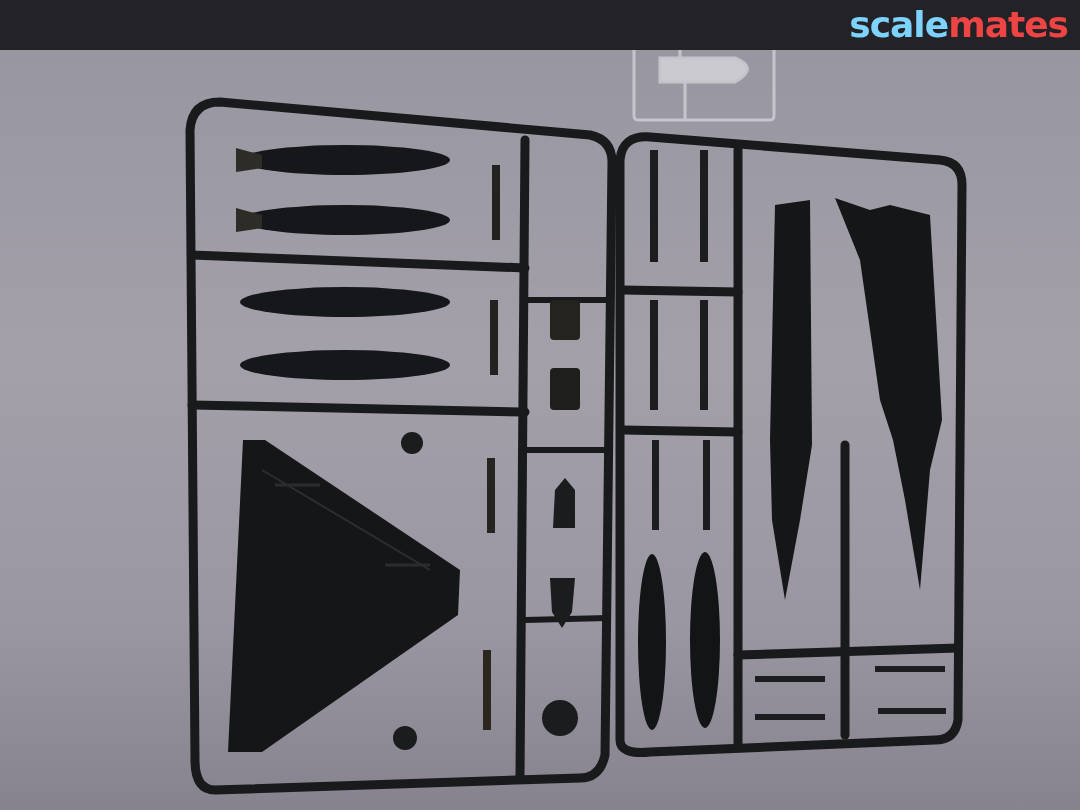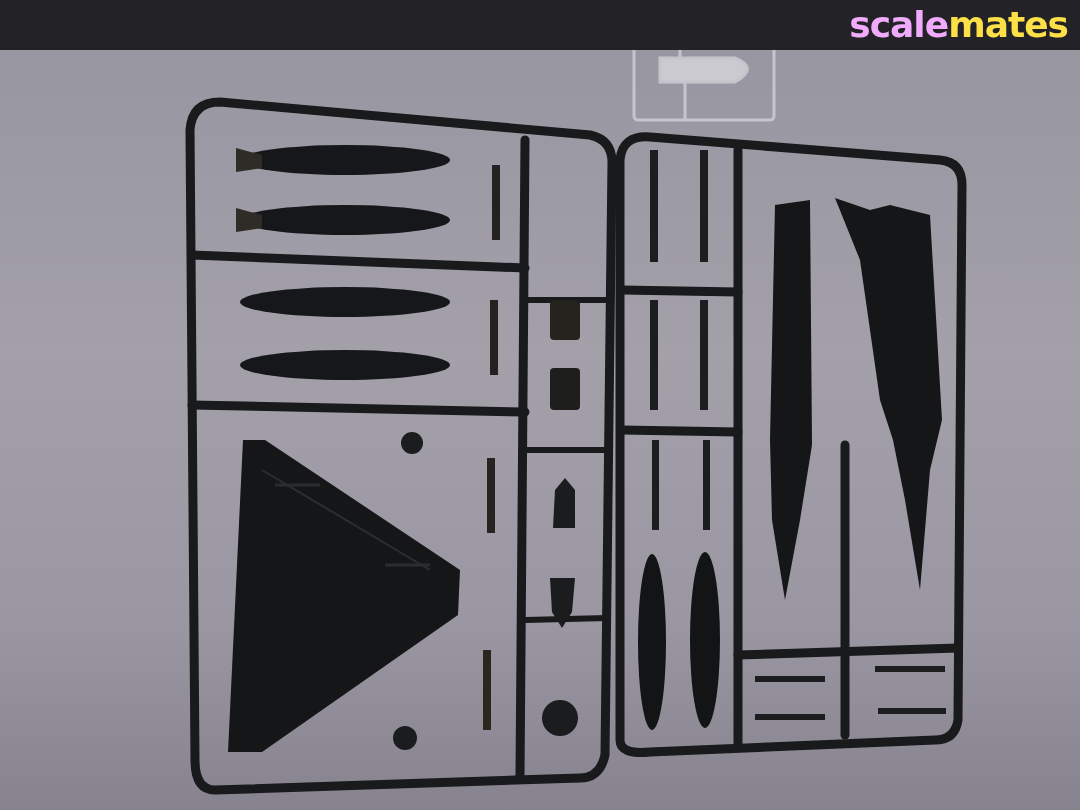--- a/index.html
+++ b/index.html
@@ -1,20 +1,20 @@
 <!DOCTYPE html>
 <html><head>
 <meta charset="utf-8">
 <style>
   html, body { margin:0; padding:0; }
   body { width:1080px; height:810px; overflow:hidden; background:#8a8792; font-family:"Liberation Sans", sans-serif; position:relative; }
   .topbar { position:absolute; left:0; top:0; width:1080px; height:50px; background:#232227; }
   .logo { position:absolute; right:12px; top:4px; font-family:"DejaVu Sans", sans-serif; font-weight:bold; font-size:36px; letter-spacing:-1px; line-height:42px; }
-  .logo .a { color:#f0abfc; }
-  .logo .b { color:#fde047; }
+  .logo .a { color:#7dd3fc; }
+  .logo .b { color:#ef4444; }
   .photo { position:absolute; left:0; top:50px; width:1080px; height:760px; background:linear-gradient(180deg,#9896a0 0%,#a3a0aa 40%,#9a97a2 75%,#86828e 100%); }
   svg { position:absolute; left:0; top:0; }
 </style>
 </head>
 <body>
 
 <div class="photo"></div>
 
 <svg width="1080" height="810" viewBox="0 0 1080 810">
   <g fill="none" stroke="#cfcdd3" stroke-width="3" opacity="0.85">

